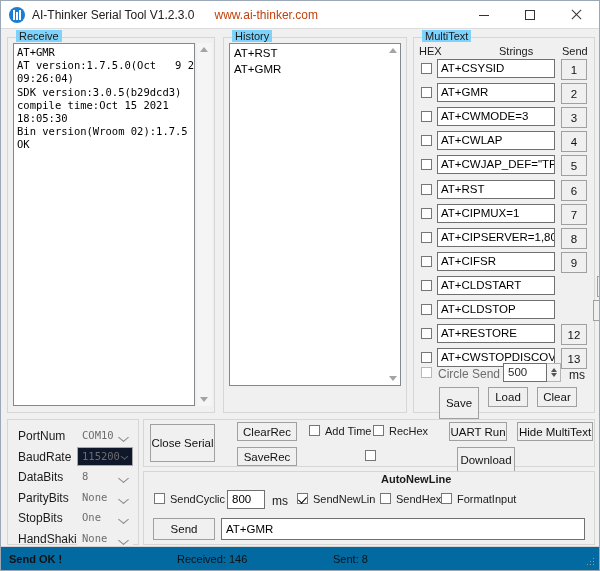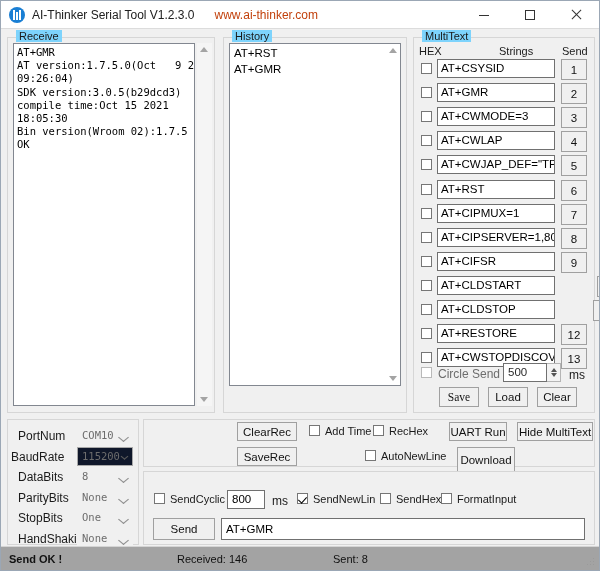--- a/index.html
+++ b/index.html
@@ -191,21 +191,21 @@
     position: absolute; left: 4px; width: 0; height: 0;
     border-left: 3px solid transparent; border-right: 3px solid transparent;
   }
   .spin .a.u { top: 4px; border-bottom: 4px solid #555; }
   .spin .a.d { bottom: 4px; border-top: 4px solid #555; }
 
   
   #statusbar {
     position: absolute; left: 0; bottom: 0;
     width: 598px; height: 24px;
-    background: #a3a3a3;
+    background: #0369a1;
     border-top: 1px solid #d4d4d4;
   }
   #statusbar .s { position: absolute; top: 6px; font-size: 11px; color: #111; }
   #st-msg { left: 8px; font-weight: bold; }
   #st-recv { left: 176px; }
   #st-sent { left: 332px; }
   #st-time { right: 18px; margin-top: 28px; }
   #grip {
     position: absolute; right: 3px; bottom: 3px;
     width: 10px; height: 10px;
@@ -321,54 +321,55 @@
 
   <span class="cbox dim" style="left:420px; top:366px;"></span>
   <span class="lbl dim" style="left:437px; top:366px;">Circle Send</span>
   <div class="input-plain" style="left:502px; top:362px; width:44px; height:19px; color:#2a2a2a;">500</div>
   <div class="spin" style="left:546px; top:362px;">
     <span class="a u"></span>
     <span class="a d"></span>
   </div>
   <span class="lbl" style="left:568px; top:367px;">ms</span>
 
-  <div class="btn" style="left:438px; top:386px; width:40px; height:20px;font-family:Liberation Serif, serif;">Save</div>
+  <div class="btn" style="left:438px; top:386px; width:40px; height:32px;">Save</div>
   <div class="btn" style="left:487px; top:386px; width:40px; height:20px;">Load</div>
   <div class="btn" style="left:536px; top:386px; width:40px; height:20px;">Clear</div>
 
   <div class="grp" style="left:6px; top:418px; width:132px; height:126px;"></div>
   <div id="settings-rows">
       <span class="lbl" style="left: 17px; top: 428px;">PortNum</span>
       <div class="combo" style="left: 76px; top: 425px; width: 56px;"><span>COM10</span><span class="chev"></span></div>
-      <span class="lbl" style="left: 10px; top: 449px; text-align: right;">BaudRate</span>
+      <span class="lbl" style="left: 17px; top: 449px; text-align: right;">BaudRate</span>
       <div class="combo boxed" style="left: 76px; top: 446px; width: 56px;"><span>115200</span><span class="chev"></span></div>
       <span class="lbl" style="left: 17px; top: 469px;">DataBits</span>
       <div class="combo" style="left: 76px; top: 466px; width: 56px;"><span>8</span><span class="chev"></span></div>
       <span class="lbl" style="left: 17px; top: 490px;">ParityBits</span>
       <div class="combo" style="left: 76px; top: 487px; width: 56px;"><span>None</span><span class="chev"></span></div>
       <span class="lbl" style="left: 17px; top: 510px;">StopBits</span>
       <div class="combo" style="left: 76px; top: 507px; width: 56px;"><span>One</span><span class="chev"></span></div>
       <span class="lbl" style="left: 17px; top: 531px;">HandShaking</span>
       <div class="combo" style="left: 76px; top: 528px; width: 56px;"><span>None</span><span class="chev"></span></div>
     </div>
 
   <div class="grp" style="left:142px; top:418px; width:452px; height:48px;"></div>
 
+  <div class="btn" style="left:149px; top:423px; width:65px; height:38px;">Close Serial</div>
 
   <div class="btn" style="left:236px; top:421px; width:60px; height:19px;">ClearRec</div>
   <div class="btn" style="left:236px; top:446px; width:60px; height:19px;">SaveRec</div>
 
   <span class="cbox" style="left:308px; top:424px;"></span>
   <span class="chk-lbl" style="left:324px; top:424px;">Add Time</span>
 
   <span class="cbox" style="left:372px; top:424px;"></span>
   <span class="chk-lbl" style="left:388px; top:424px;">RecHex</span>
 
   <span class="cbox" style="left:364px; top:449px;"></span>
-  <span class="chk-lbl" style="left:380px; top:449px;">AutoNewLine</span>
+  <span class="chk-lbl" style="left:380px; top:472px;font-weight:bold;">AutoNewLine</span>
 
   <div class="btn" style="left:448px; top:421px; width:58px; height:19px;">UART Run</div>
   <div class="btn" style="left:456px; top:446px; width:58px; height:25px;">Download</div>
 
   <div class="btn" style="left:516px; top:421px; width:76px; height:19px;">Hide MultiText</div>
 
   <div class="grp" style="left:142px; top:470px; width:452px; height:74px;"></div>
 
   <span class="cbox" style="left:153px; top:492px;"></span>
   <span class="chk-lbl" style="left:169px; top:492px;">SendCyclic</span>

